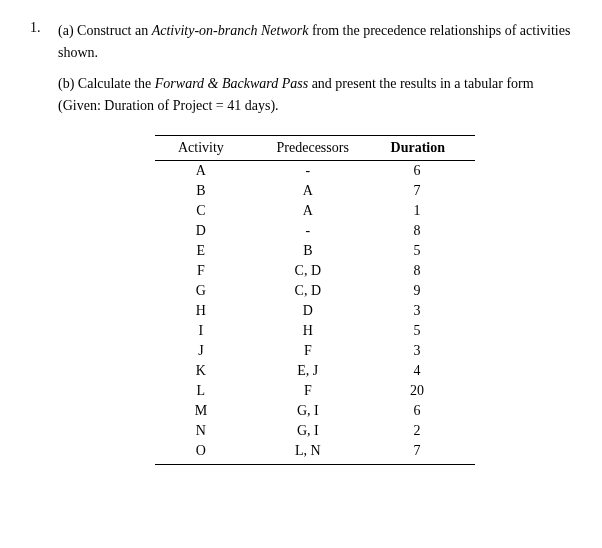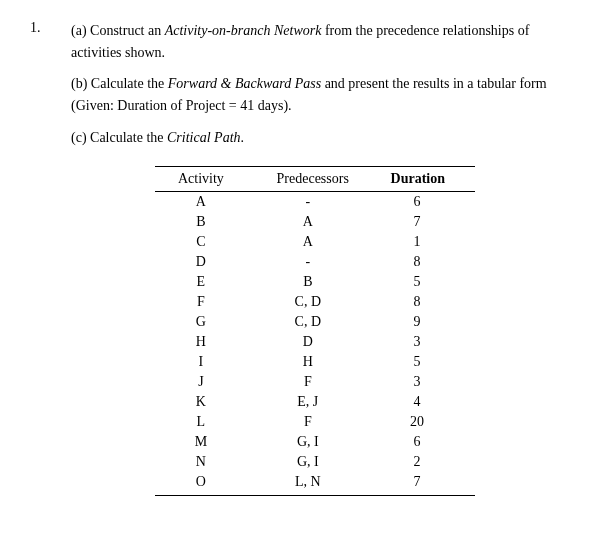--- a/index.html
+++ b/index.html
@@ -24,21 +24,20 @@
     .question-number {
       font-size: 14px;
       min-width: 20px;
     }
     .question-content {
       flex: 1;
     }
     .part {
       margin-bottom: 10px;
       line-height: 1.5;
-      margin-left: 13px;
     }
     .part p {
       line-height: 1.55;
     }
     em {
       font-style: italic;
     }
     .table-container {
       margin-top: 18px;
       display: flex;
@@ -86,25 +85,20 @@
         <span>(a) </span>Construct an <em>Activity-on-branch Network</em> from the precedence relationships of activities shown.
       </p>
     </div>
 
     <div class="part">
       <p>
         <span>(b) </span>Calculate the <em>Forward &amp; Backward Pass</em> and present the results in a tabular form (Given: Duration of Project = 41 days).
       </p>
     </div>
 
-    <div class="part">
-      <p>
-        <span>(c) </span>Calculate the <em>Critical Path</em>.
-      </p>
-    </div>
 
     <div class="table-container">
       <table>
         <thead>
           <tr>
             <th class="col-activity">Activity</th>
             <th class="col-predecessors">Predecessors</th>
             <th class="col-duration">Duration</th>
           </tr>
         </thead>

